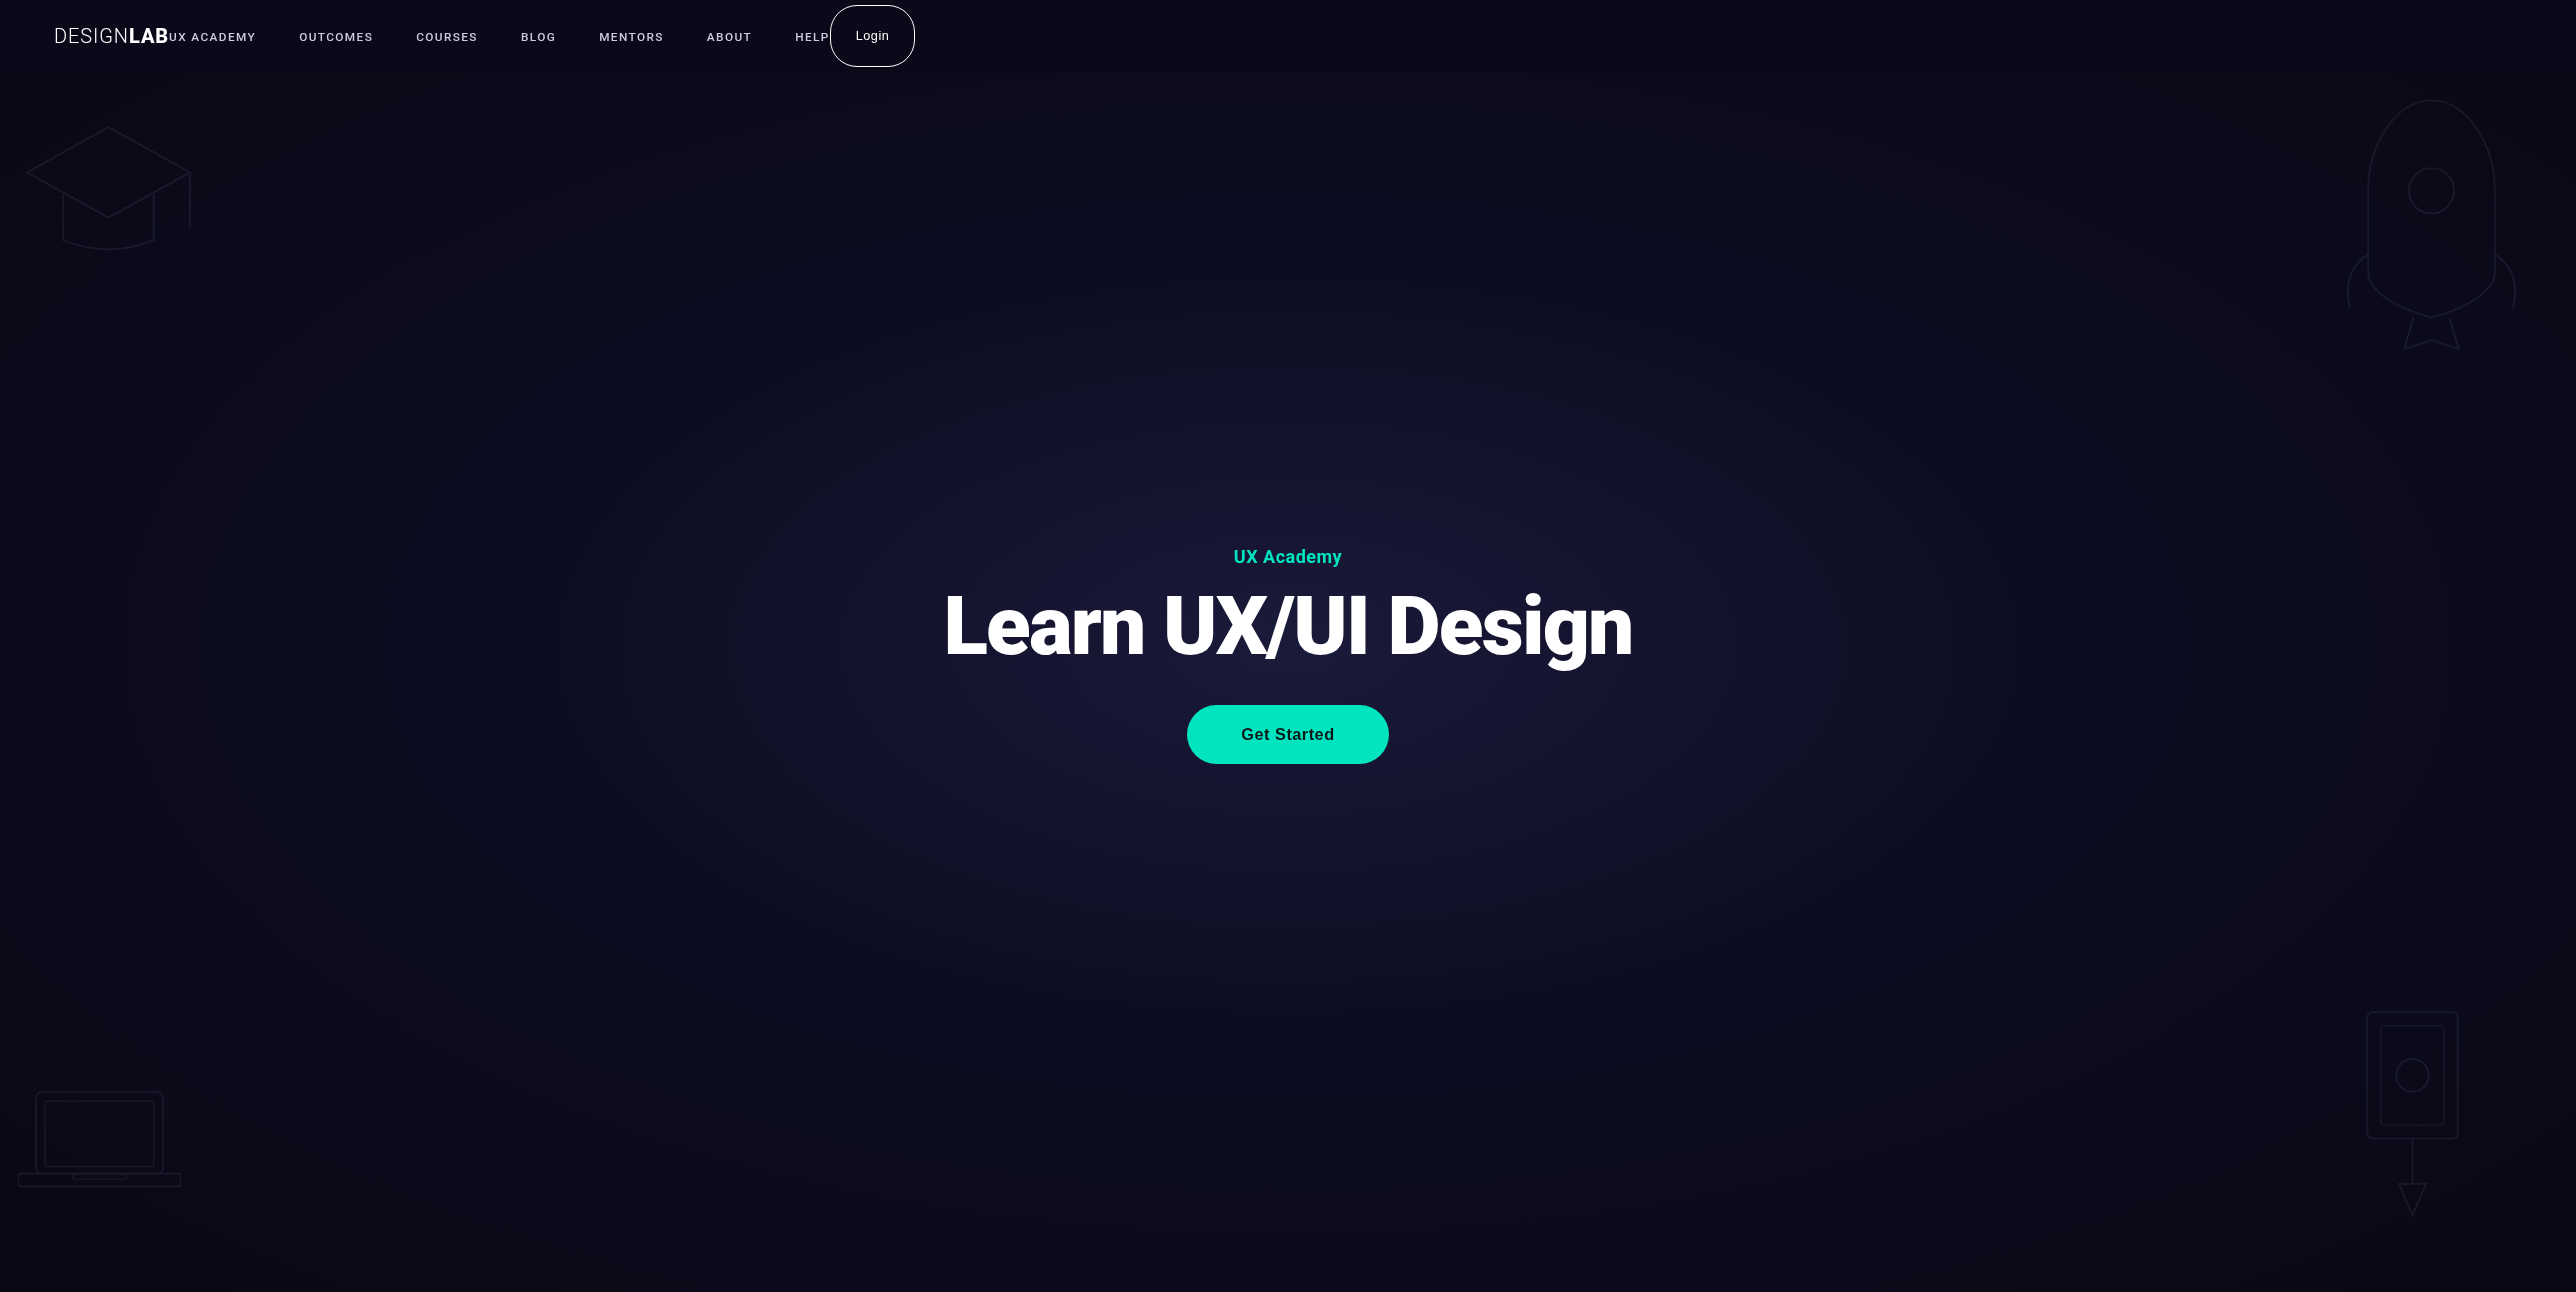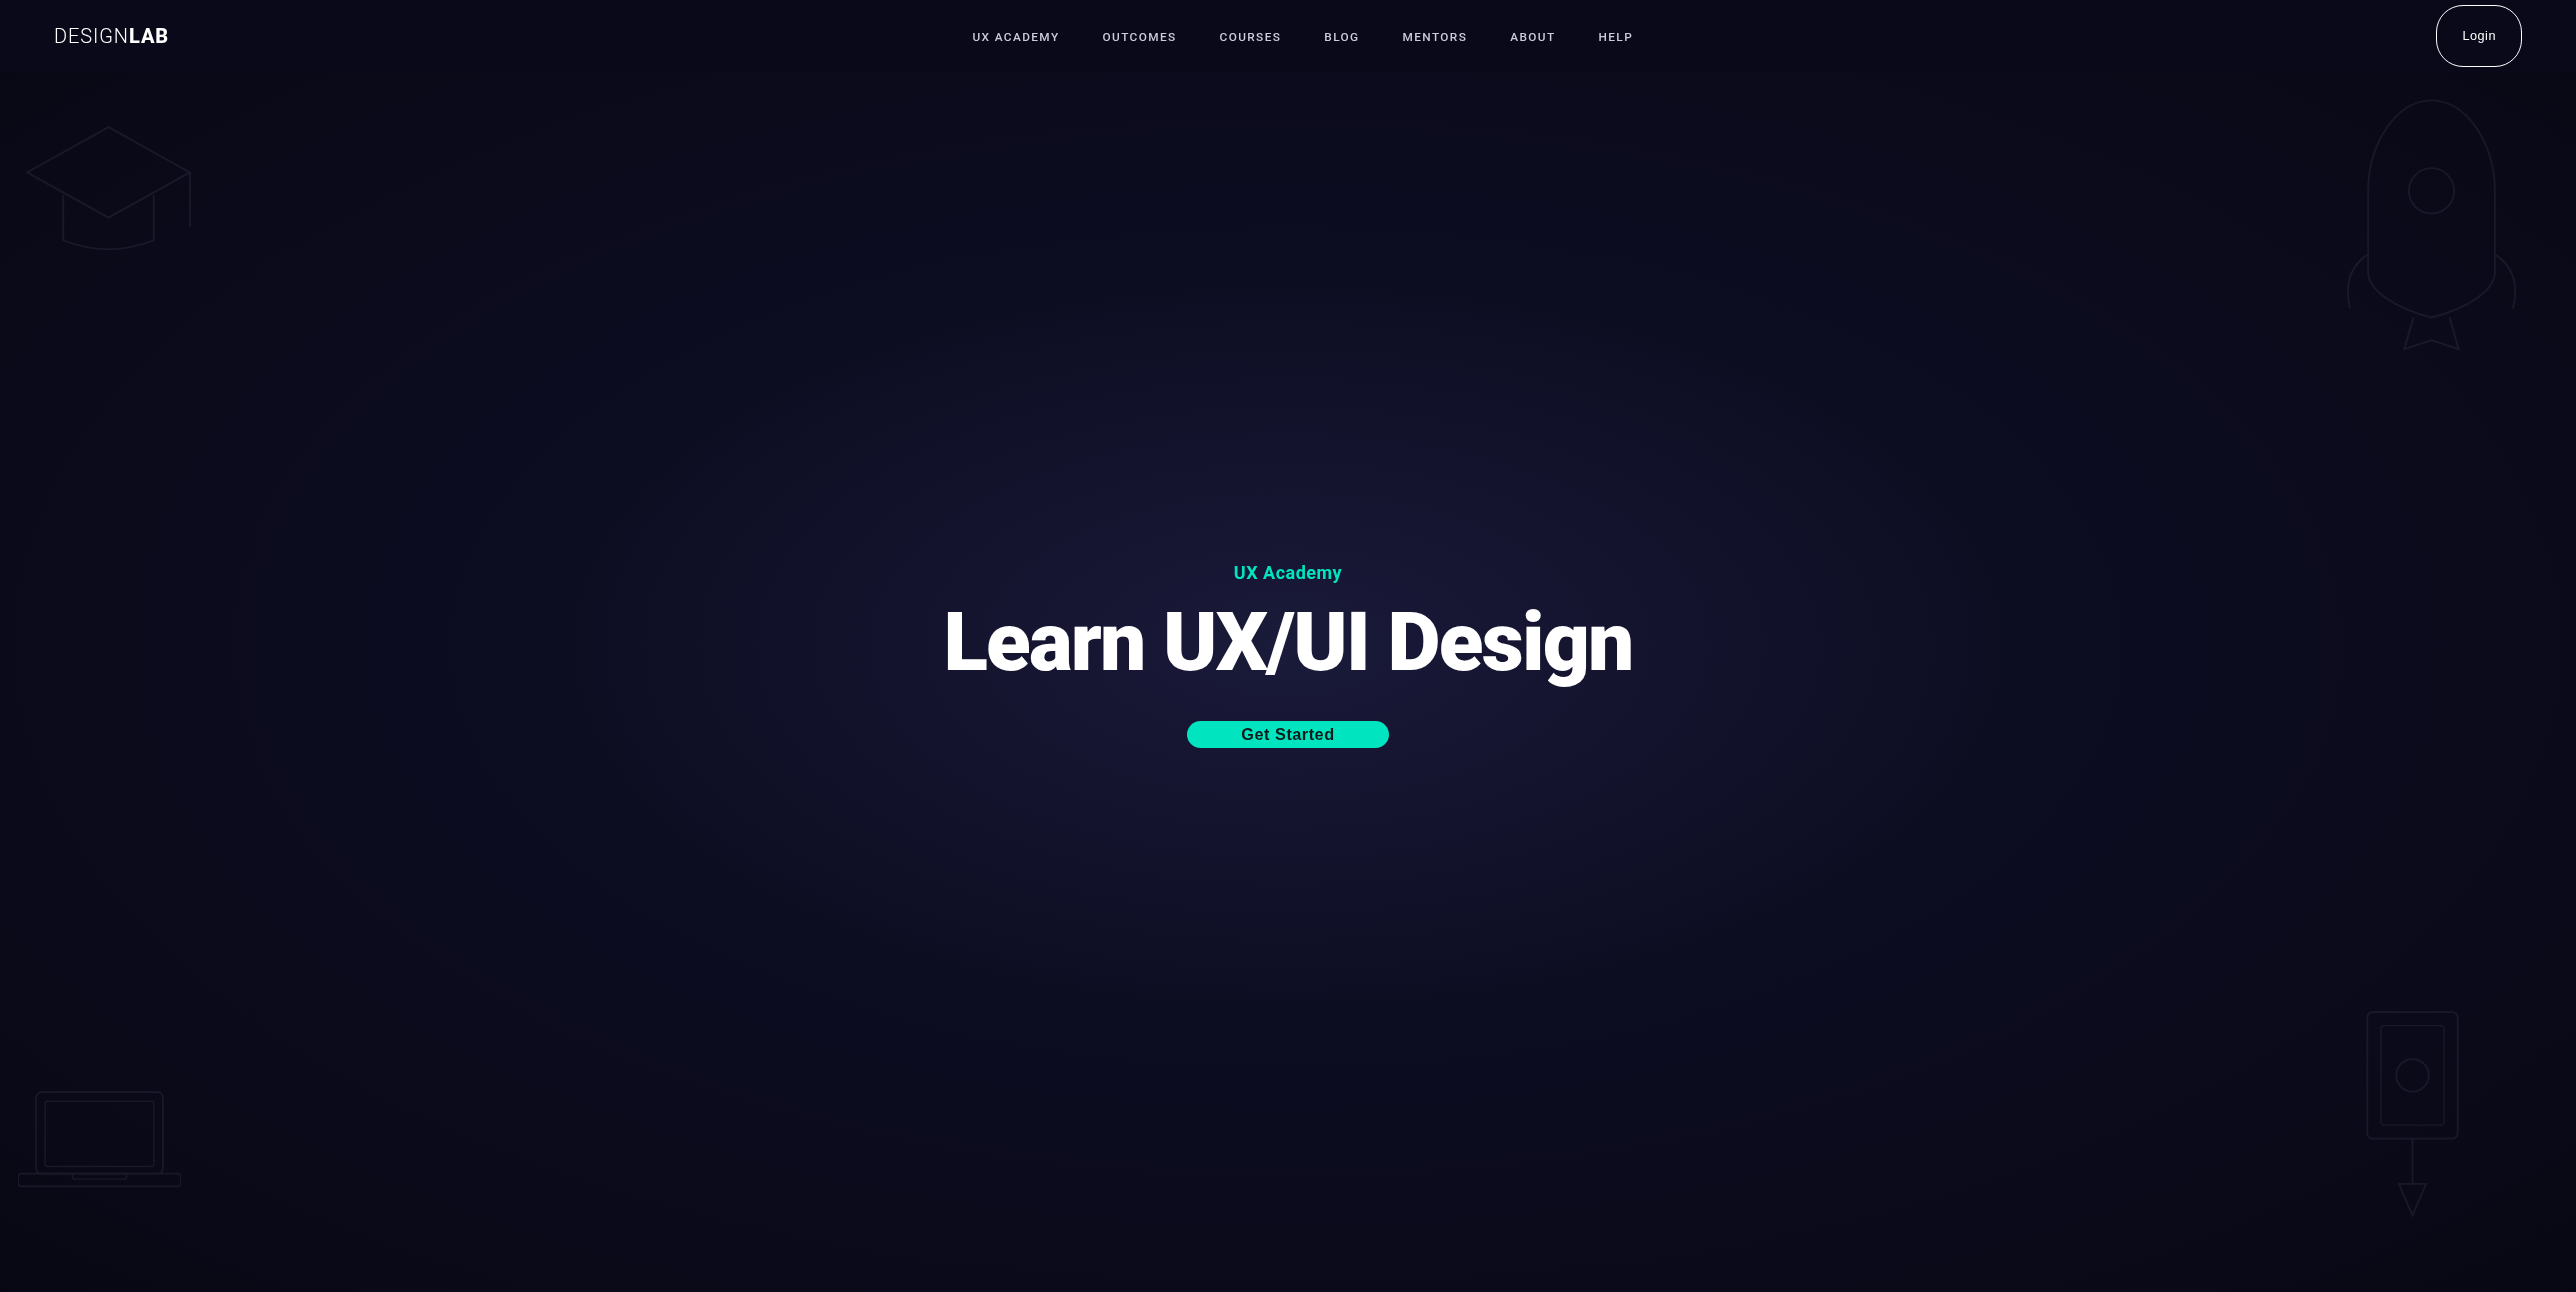--- a/index.html
+++ b/index.html
@@ -17,21 +17,21 @@
 
     
     .navbar {
       position: fixed;
       top: 0;
       left: 0;
       right: 0;
       z-index: 100;
       display: flex;
       align-items: center;
-      justify-content: space-between;
+      justify-content: flex-start;
       padding: 0 54px;
       height: 72px;
       background: rgba(10, 10, 26, 0.95);
     }
 
     .navbar-logo {
       font-size: 20px;
       font-weight: 700;
       color: #ffffff;
       letter-spacing: 0.9px;
@@ -157,21 +157,21 @@
     .hero-subtitle .highlight {
       color: #00e5c0;
       font-weight: 600;
     }
 
     .hero-cta-btn {
       background: #00e5c0;
       color: #0a1a18;
       border: none;
       border-radius: 36px;
-      padding: 4px 54px;
+      padding: 20px 54px;
       font-size: 16.3px;
       font-weight: 700;
       cursor: pointer;
       transition: background 0.2s, transform 0.1s;
       letter-spacing: 0.5px;
     }
   </style>
 </head>
 <body>
 

